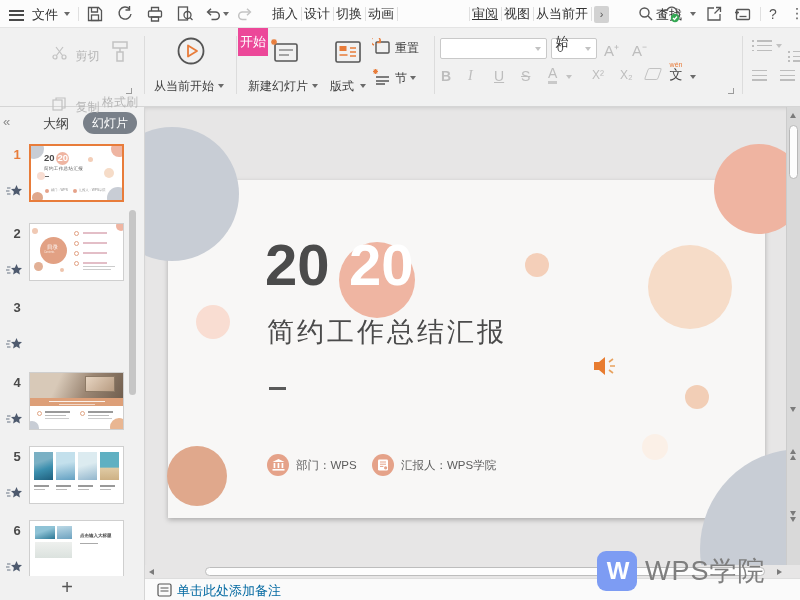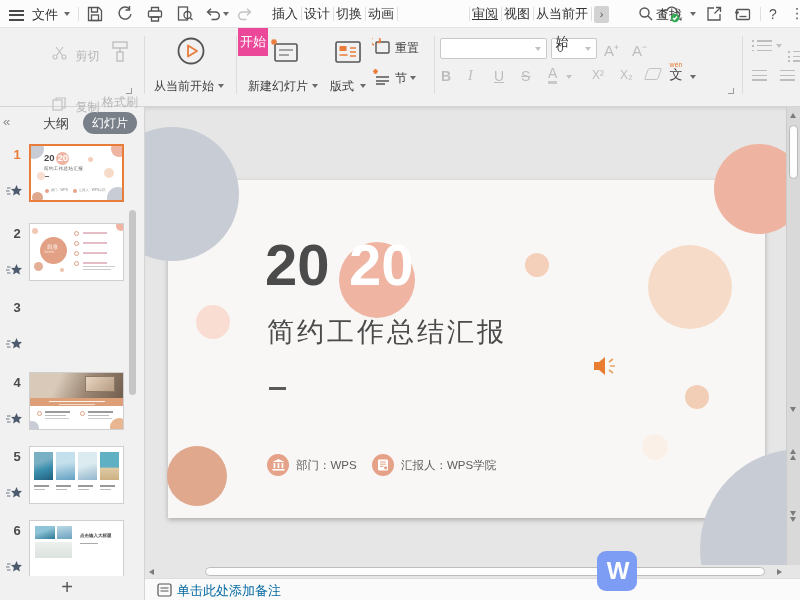--- a/index.html
+++ b/index.html
@@ -522,15 +522,16 @@
   <div class="notesbar">
     <svg class="abs" style="left:12px;top:4px;" width="15" height="14" viewBox="0 0 15 14" fill="none" stroke="#555" stroke-width="1.2">
         <rect x="1" y="1" width="13" height="12" rx="1.5"></rect>
         <path d="M3.5 5 h8 M3.5 8 h8"></path>
       </svg>
     <span class="notes-text">单击此处添加备注</span>
   </div>
 
   <div class="watermark">
     <div class="wlogo">W</div>
+    <span class="wtext">WPS学院</span>
   </div>
 
 </div>
 
 </body></html>

